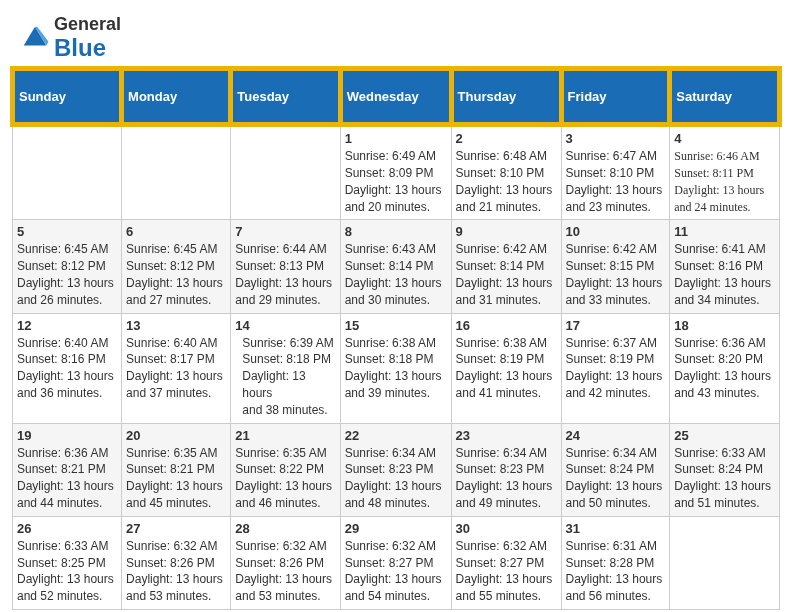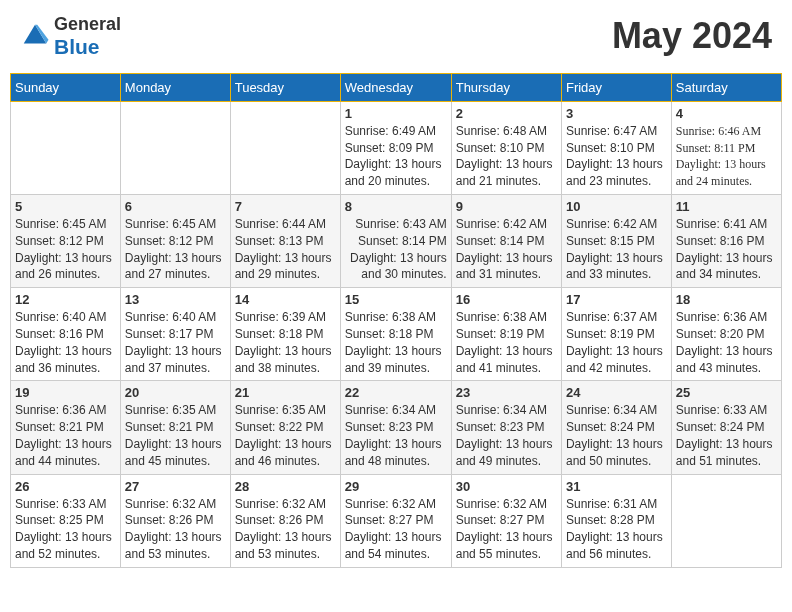--- a/index.html
+++ b/index.html
@@ -7,39 +7,38 @@
       font-family: Arial, sans-serif;
       background: #fff;
       width: 792px;
       min-height: 612px;
       padding: 10px;
     }
     .header {
       display: flex;
       justify-content: space-between;
       align-items: flex-start;
-      margin-bottom: 10px;
       padding: 5px 10px;
     }
     .logo {
       display: flex;
       align-items: center;
     }
     .logo-text {
       display: flex;
       flex-direction: column;
       line-height: 1.1;
     }
     .logo-general {
       font-size: 18px;
       font-weight: bold;
       color: #333;
     }
     .logo-blue {
-      font-size: 21px;
+      font-size: 24px;
       font-weight: bold;
       color: #1a6db5;
     }
     .logo-icon {
       width: 30px;
       height: 30px;
       margin-right: 4px;
     }
     .title-block {
       text-align: right;
@@ -54,25 +53,25 @@
       color: #555;
     }
     .calendar {
       width: 100%;
       border-collapse: collapse;
       font-size: 11px;
     }
     .calendar th {
       background-color: #1a6db5;
       color: #fff;
-      padding: 6px 4px;
+      padding: 18px 4px;
       text-align: left;
       font-size: 13px;
-      font-weight: normal;
-      border: 1px solid #eab308;
+      font-weight: bold;
+      border: 5px solid #eab308;
     }
     .calendar td {
       vertical-align: top;
       border: 1px solid #ccc;
       padding: 4px;
       height: 80px;
       width: 113px;
       background: #fff;
     }
     .calendar tr:nth-child(even) td {
@@ -101,21 +100,20 @@
     <svg class="logo-icon" viewBox="0 0 40 40">
       <polygon points="5,30 20,5 35,30" fill="#1a6db5"></polygon>
       <polygon points="20,5 35,30 38,25 23,5" fill="#4fa3e0"></polygon>
     </svg>
     <div class="logo-text">
       <span class="logo-general">General</span>
       <span class="logo-blue">Blue</span>
     </div>
   </div>
   <div class="title-block">
-    <div class="month-title">May 2024</div>
   </div>
 </div>
 
 <table class="calendar">
   <thead>
     <tr id="weekday-header">
     <th>Sunday</th>
         <th>Monday</th>
         <th>Tuesday</th>
         <th>Wednesday</th>
@@ -175,21 +173,21 @@
         </td>
         <td>
           <div class="day-number">7</div>
           <div class="day-info" style="white-space: pre-line;">Sunrise: 6:44 AM
 Sunset: 8:13 PM
 Daylight: 13 hours
 and 29 minutes.</div>
         </td>
         <td>
           <div class="day-number">8</div>
-          <div class="day-info" style="white-space: pre-line; text-align: right;">Sunrise: 6:43 AM
+          <div class="day-info" style="white-space: pre-line;">Sunrise: 6:43 AM
 Sunset: 8:14 PM
 Daylight: 13 hours
 and 30 minutes.</div>
         </td>
         <td>
           <div class="day-number">9</div>
           <div class="day-info" style="white-space: pre-line;">Sunrise: 6:42 AM
 Sunset: 8:14 PM
 Daylight: 13 hours
 and 31 minutes.</div>
@@ -219,21 +217,21 @@
         </td>
         <td>
           <div class="day-number">13</div>
           <div class="day-info" style="white-space: pre-line;">Sunrise: 6:40 AM
 Sunset: 8:17 PM
 Daylight: 13 hours
 and 37 minutes.</div>
         </td>
         <td>
           <div class="day-number">14</div>
-          <div class="day-info" style="white-space: pre-line;">Sunrise: 6:39 AM
+          <div class="day-info" style="white-space: pre-line; margin-left: 7px;">Sunrise: 6:39 AM
 Sunset: 8:18 PM
 Daylight: 13 hours
 and 38 minutes.</div>
         </td>
         <td>
           <div class="day-number">15</div>
           <div class="day-info" style="white-space: pre-line;">Sunrise: 6:38 AM
 Sunset: 8:18 PM
 Daylight: 13 hours
 and 39 minutes.</div>

